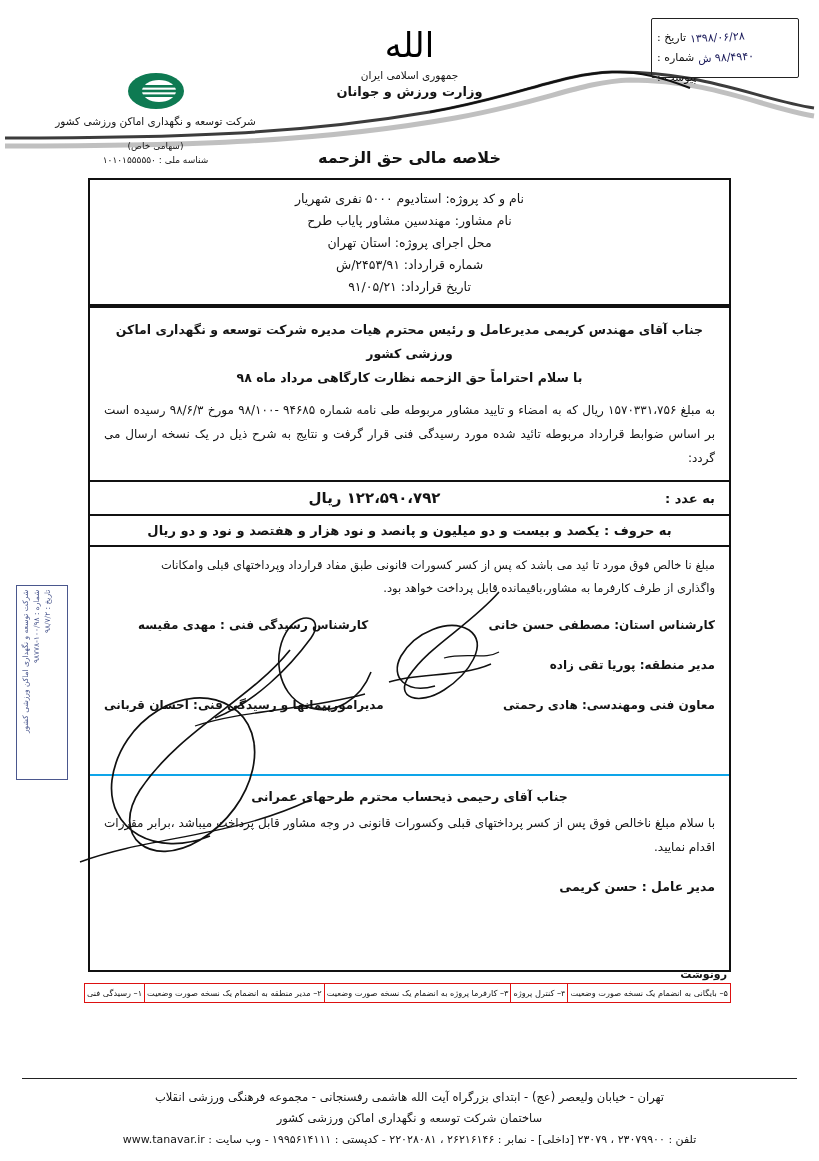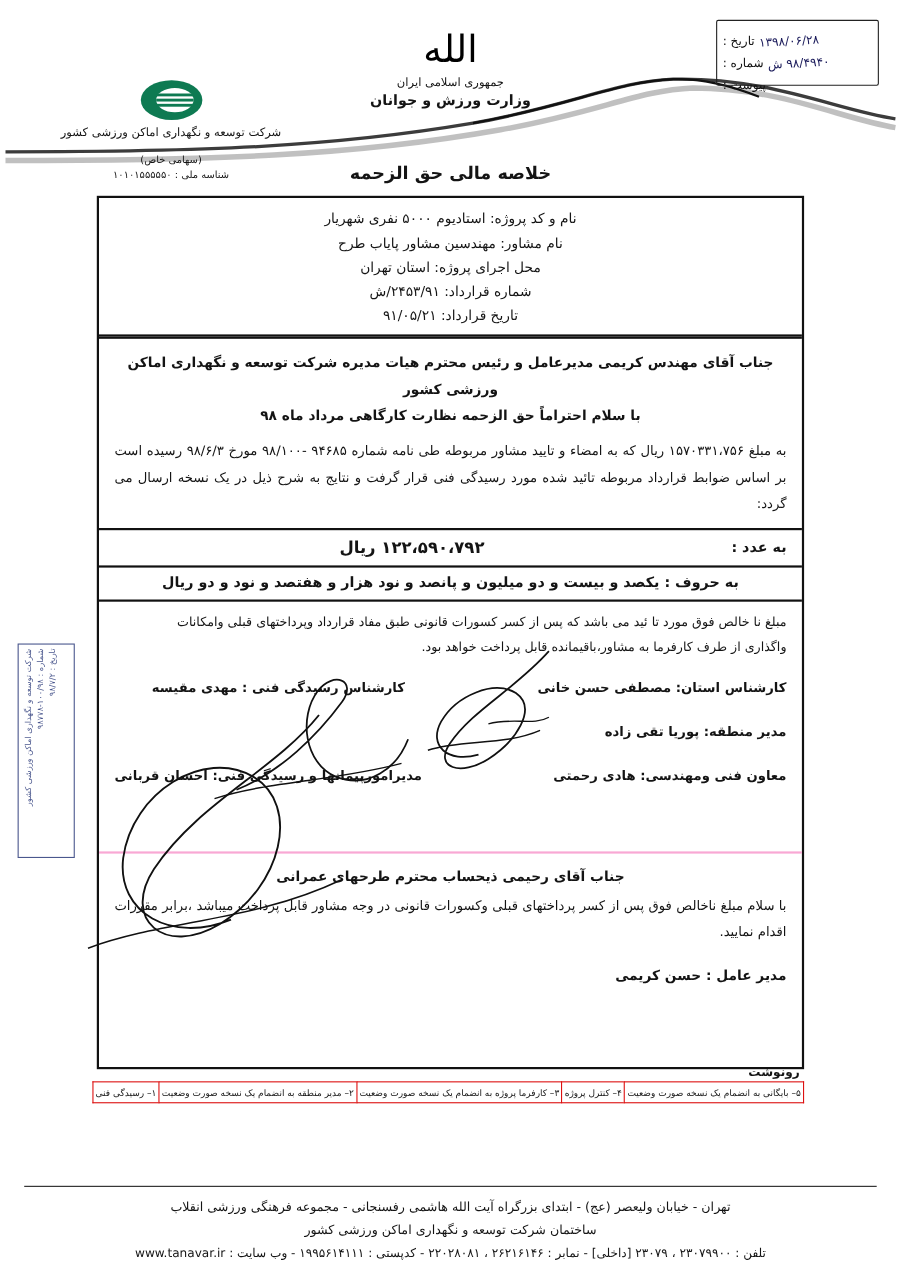--- a/index.html
+++ b/index.html
@@ -105,21 +105,21 @@
 
   .signs{position:relative;height:170px;border-top:0;}
   .sig{position:absolute;font-size:12px;font-weight:bold;white-space:nowrap;}
   .sig .nm{font-weight:bold;}
   .sg-right1{right:14px;top:14px;}
   .sg-right2{right:14px;top:54px;}
   .sg-right3{right:14px;top:94px;}
   .sg-left1{left:12px;top:14px;margin-left:36px;}
   .sg-left2{left:14px;top:94px;}
 
-  .bottom-letter{border-top:2px solid #f9a8d4;padding:9px 14px 8px 14px;}
+  .bottom-letter{border-top:2px solid #0ea5e9;padding:9px 14px 8px 14px;}
   .bottom-letter .t1{font-size:12.5px;font-weight:bold;text-align:center;line-height:24px;}
   .bottom-letter .t2{font-size:12px;line-height:24px;text-align:justify;margin-top:2px;}
   .bottom-letter .t3{font-size:12.5px;font-weight:bold;text-align:right;margin-top:20px;}
 
   
   .copies{
     position:absolute;left:88px;right:88px;top:968px;
   }
   .copies .cap{font-size:11px;font-weight:bold;text-align:right;padding:0 4px 2px 0;}
   .copies table{width:100%;border-collapse:collapse;}

